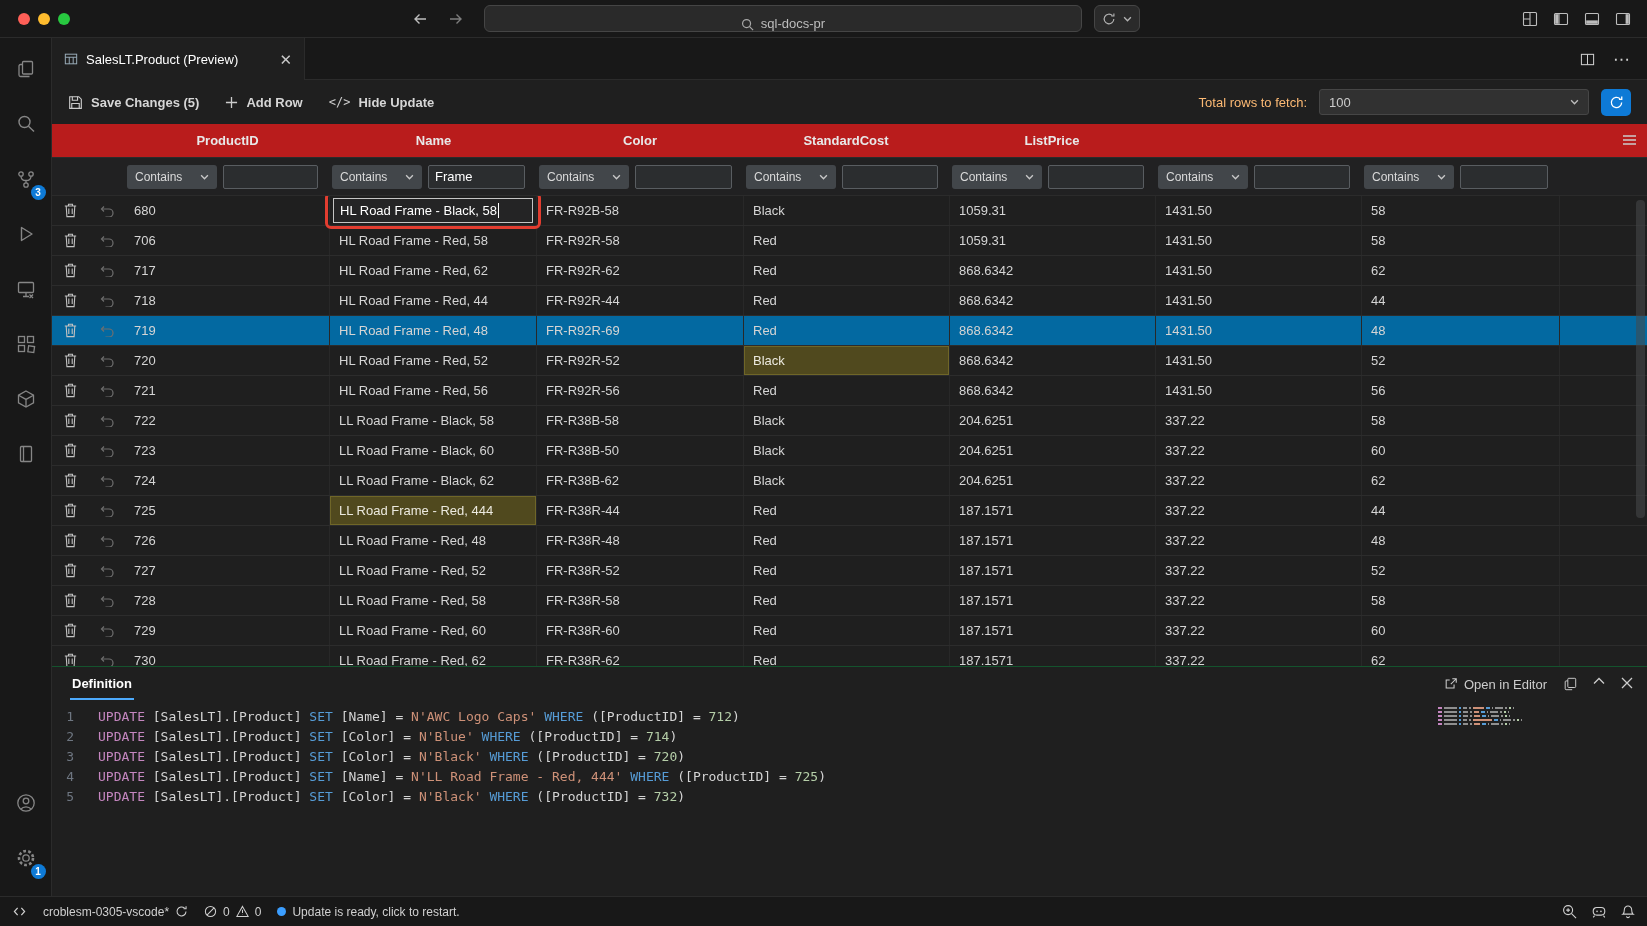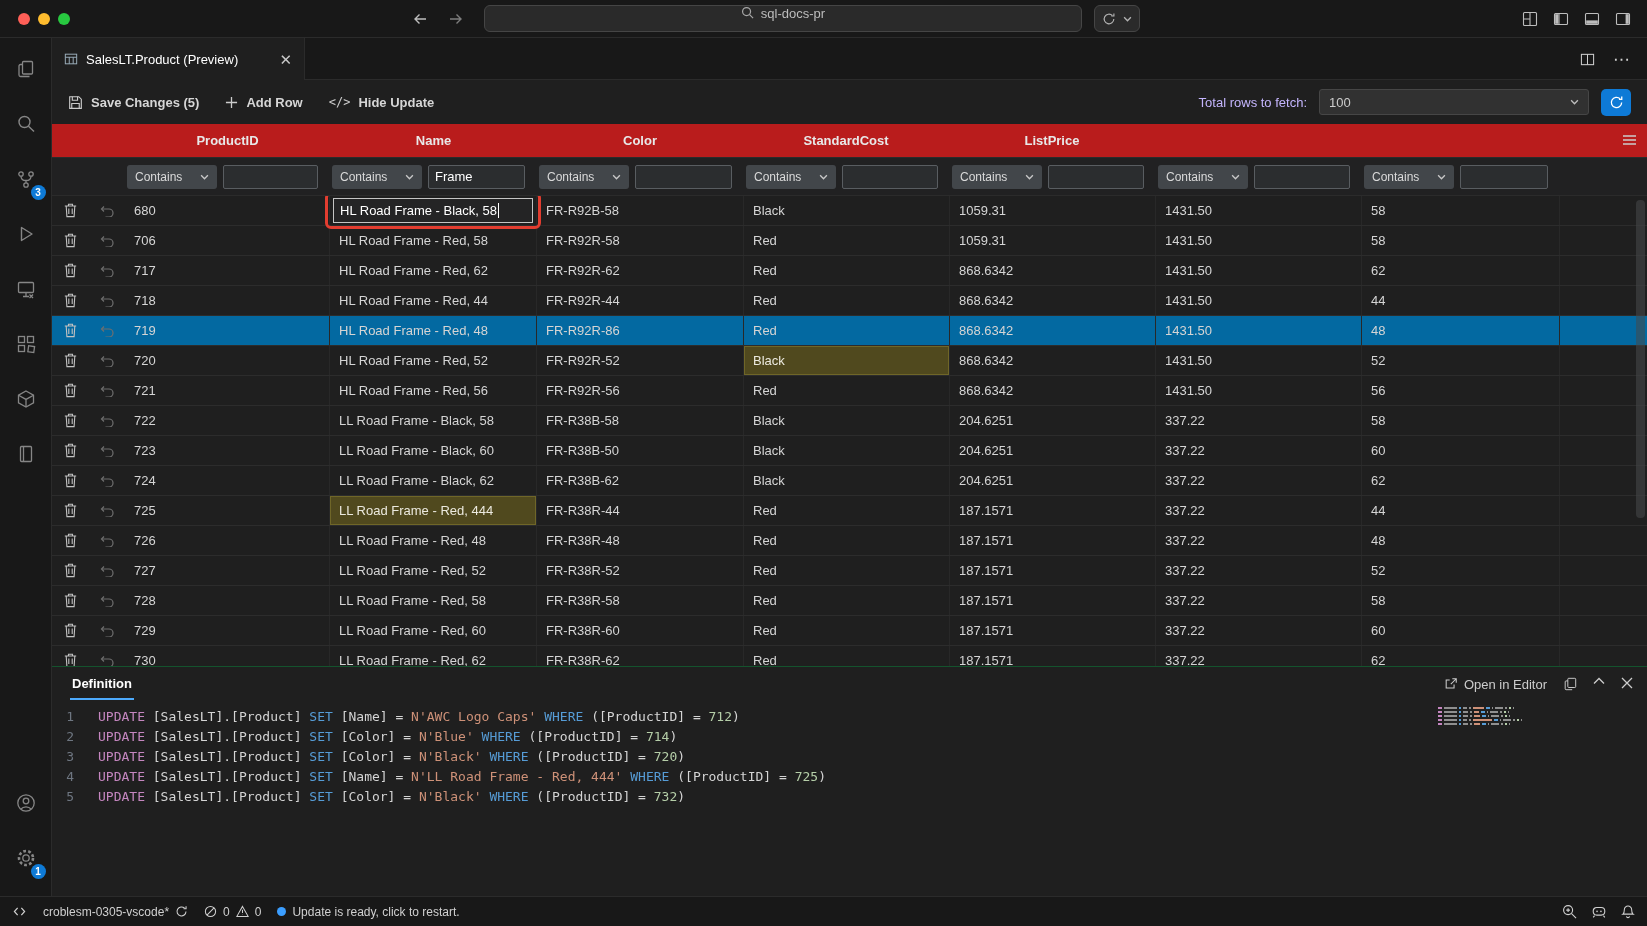--- a/index.html
+++ b/index.html
@@ -9,21 +9,21 @@
   .app { width:100%; height:100%; display:flex; flex-direction:column; }
 
   
   .titlebar { height:38px; background:#181818; border-bottom:1px solid #2b2b2b;
     display:flex; align-items:center; flex:0 0 auto; }
   .traffic { display:flex; gap:8px; padding-left:18px; }
   .tl { width:12px; height:12px; border-radius:50%; display:inline-block; }
   .tl.red{background:#ff5f57}.tl.yellow{background:#febc2e}.tl.green{background:#28c840}
   .nav-arrows { display:flex; gap:20px; margin-left:342px; align-items:center; }
   .searchbox { margin-left:20px; width:598px; height:27px; background:#2a2a2a;
-    border:1px solid #454545; border-radius:6px; display:flex; align-items:flex-start;
+    border:1px solid #454545; border-radius:6px; display:flex; align-items:flex-end;
     justify-content:center; gap:7px; color:#bdbdbd; }
   .loopbtn { margin-left:12px; height:27px; padding:0 7px; background:#2a2a2a;
     border:1px solid #454545; border-radius:6px; display:flex; align-items:center; gap:7px; }
   .tb-icons { margin-left:auto; display:flex; gap:15px; padding-right:16px; align-items:center; }
 
   
   .main { flex:1; display:flex; min-height:0; }
   .activitybar { width:52px; background:#181818; border-right:1px solid #2b2b2b;
     display:flex; flex-direction:column; align-items:center; padding:8px 0 6px; flex:0 0 auto; }
   .ab-icon { width:48px; height:46px; display:flex; align-items:center; justify-content:center;
@@ -42,21 +42,21 @@
     display:flex; align-items:center; padding:0 12px; gap:8px; color:#ffffff; cursor:pointer; }
   .tab-close { margin-left:auto; color:#c9c9c9; font-size:15px; line-height:1; }
   .tab-actions { margin-left:auto; display:flex; align-items:center; gap:18px; padding-right:16px; color:#cfcfcf; }
   .ellipsis { font-size:17px; letter-spacing:1px; color:#cfcfcf; }
 
   
   .toolbar { height:44px; display:flex; align-items:center; padding:0 16px; gap:26px; flex:0 0 auto; }
   .tb-item { display:flex; align-items:center; gap:8px; font-weight:700; color:#d6d6d6; cursor:pointer; }
   .code-glyph { font-family:"DejaVu Sans Mono", monospace; font-size:12px; color:#cccccc; font-weight:400; }
   .tb-right { margin-left:auto; display:flex; align-items:center; gap:12px; }
-  .tb-right label { font-weight:400; color:#c4b5fd;text-align:right; }
+  .tb-right label { font-weight:400; color:#fdba74;text-align:right; }
   .rows-combo { width:270px; height:26px; background:#313131; border:1px solid #464646; border-radius:3px;
     display:flex; align-items:center; justify-content:space-between; padding:0 9px; color:#cccccc; cursor:pointer; }
   .refresh-btn { width:30px; height:27px; background:#0e7ad6; border-radius:5px;
     display:flex; align-items:center; justify-content:center; cursor:pointer; }
 
   
   .grid-wrap { position:relative; flex:0 0 auto; }
   .grid-header { height:34px; background:#b91c1c; border-bottom:1px solid #2b2b2b;
     display:flex; position:relative; }
   .hcols,.fcols { display:flex; }
@@ -503,21 +503,21 @@
                 </svg>
               </div>
               <div class="rhc w-undo">
                 <svg width="15" height="12" viewBox="0 0 15 12" fill="none" stroke="#6f6f6f" stroke-width="1.2">
                   <path d="M4 1.5L1.5 4 4 6.5"></path>
                   <path d="M1.8 4H9a4 4 0 0 1 0 8H5.5"></path>
                 </svg>
               </div>
               <div class="gcell col0">719</div>
               <div class="gcell col1">HL Road Frame - Red, 48</div>
-              <div class="gcell col2">FR-R92R-86</div>
+              <div class="gcell col2">FR-R92R-69</div>
               <div class="gcell col3">Red</div>
               <div class="gcell col4">868.6342</div>
               <div class="gcell col5">1431.50</div>
               <div class="gcell col6">48</div>
               <div class="gcell colfill"></div>
             </div>
             <div class="grow">
               <div class="rhc">
                 <svg width="13" height="15" viewBox="0 0 13 15" fill="none" stroke="#c2c2c2" stroke-width="1.1">
                   <path d="M0.8 3h11.4M4.5 3V1.2h4V3M2.2 3l.7 10.6h7.2L10.8 3M4.8 5.5v5.6M8.2 5.5v5.6"></path>

